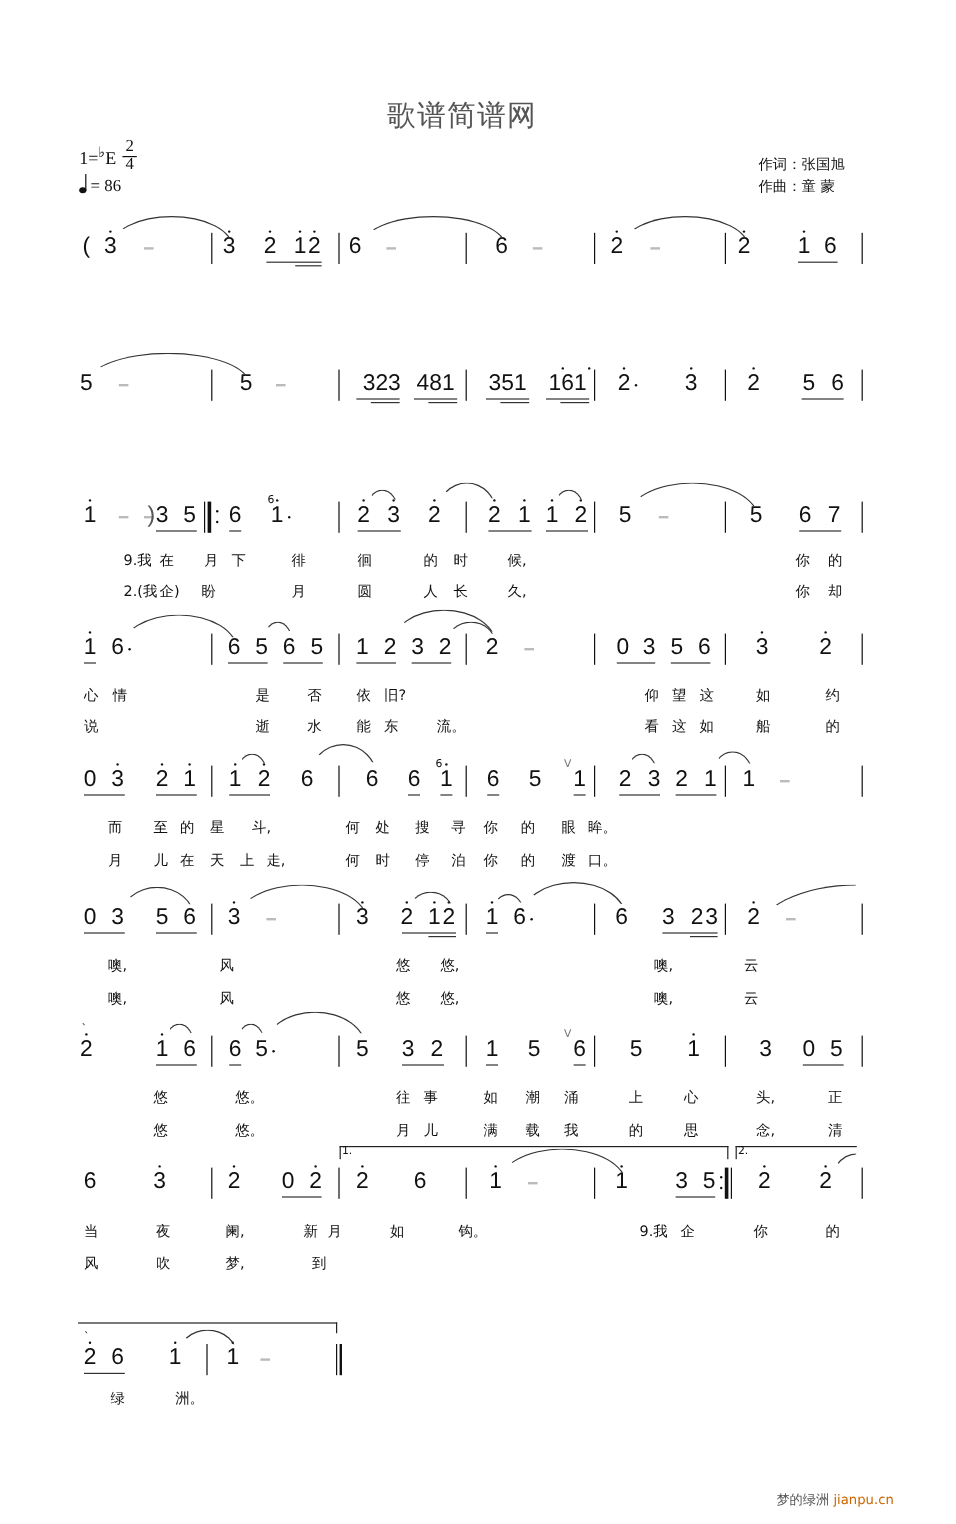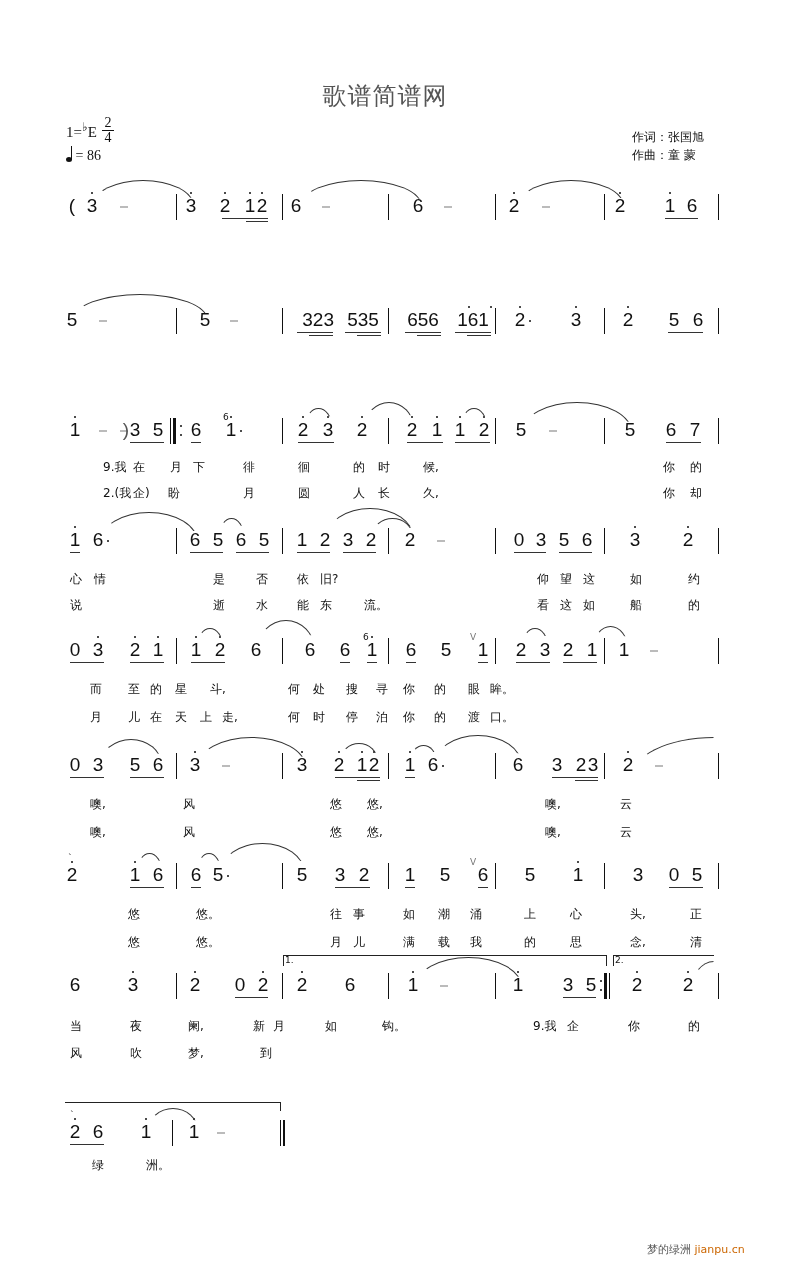--- a/index.html
+++ b/index.html
@@ -82,22 +82,22 @@
     <div class="ul2" style="left: 246px; width: 22px; top: 221px;"></div>
     <div class="ul" style="left: 665px; width: 33px; top: 218px;"></div>
     <div class="tie" style="left: 92px; width: 100px; top: 180px; height: 24px;"></div>
     <div class="tie" style="left: 300px; width: 120px; top: 180px; height: 24px;"></div>
     <div class="tie" style="left: 518px; width: 104px; top: 180px; height: 24px;"></div>
     <div class="n" style="left: 66px; top: 310px;">5</div>
     <div class="dash" style="left: 99px; top: 320px;"></div>
     <div class="n" style="left: 199px; top: 310px;">5</div>
     <div class="dash" style="left: 230px; top: 320px;"></div>
     <div class="n" style="left: 298px; top: 310px; width: 36px; letter-spacing: 0px; text-align: right;">323</div>
-    <div class="n" style="left: 345px; top: 310px; width: 36px;">535</div>
-    <div class="n" style="left: 405px; top: 310px; width: 36px;">656</div>
+    <div class="n" style="left: 345px; top: 310px; width: 36px;">481</div>
+    <div class="n" style="left: 405px; top: 310px; width: 36px;">351</div>
     <div class="n" style="left: 455px; top: 310px; width: 36px;">161</div>
     <div class="ul" style="left: 297px; width: 36px; top: 332px;"></div>
     <div class="ul2" style="left: 309px; width: 24px; top: 335px;"></div>
     <div class="ul" style="left: 345px; width: 36px; top: 332px;"></div>
     <div class="ul2" style="left: 357px; width: 24px; top: 335px;"></div>
     <div class="ul" style="left: 405px; width: 36px; top: 332px;"></div>
     <div class="ul2" style="left: 417px; width: 24px; top: 335px;"></div>
     <div class="ul" style="left: 455px; width: 36px; top: 332px;"></div>
     <div class="ul2" style="left: 467px; width: 24px; top: 335px;"></div>
     <div class="dot" style="left: 468px; top: 306px;"></div>

